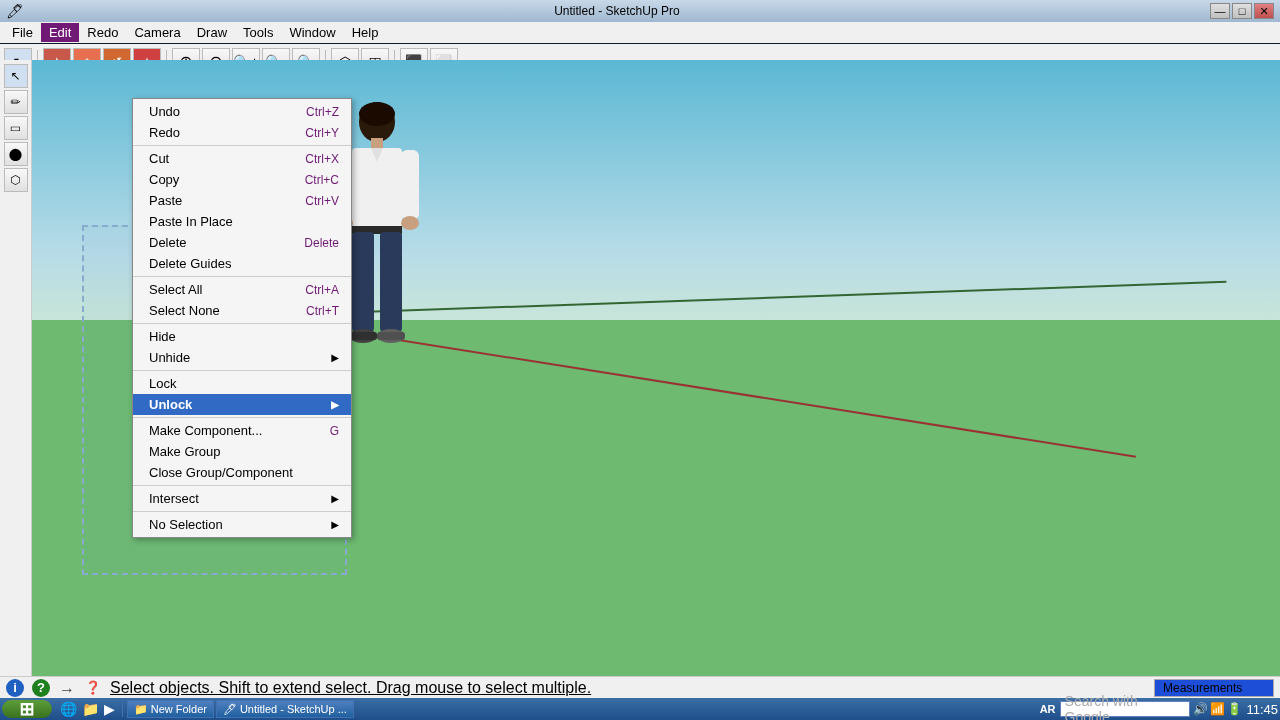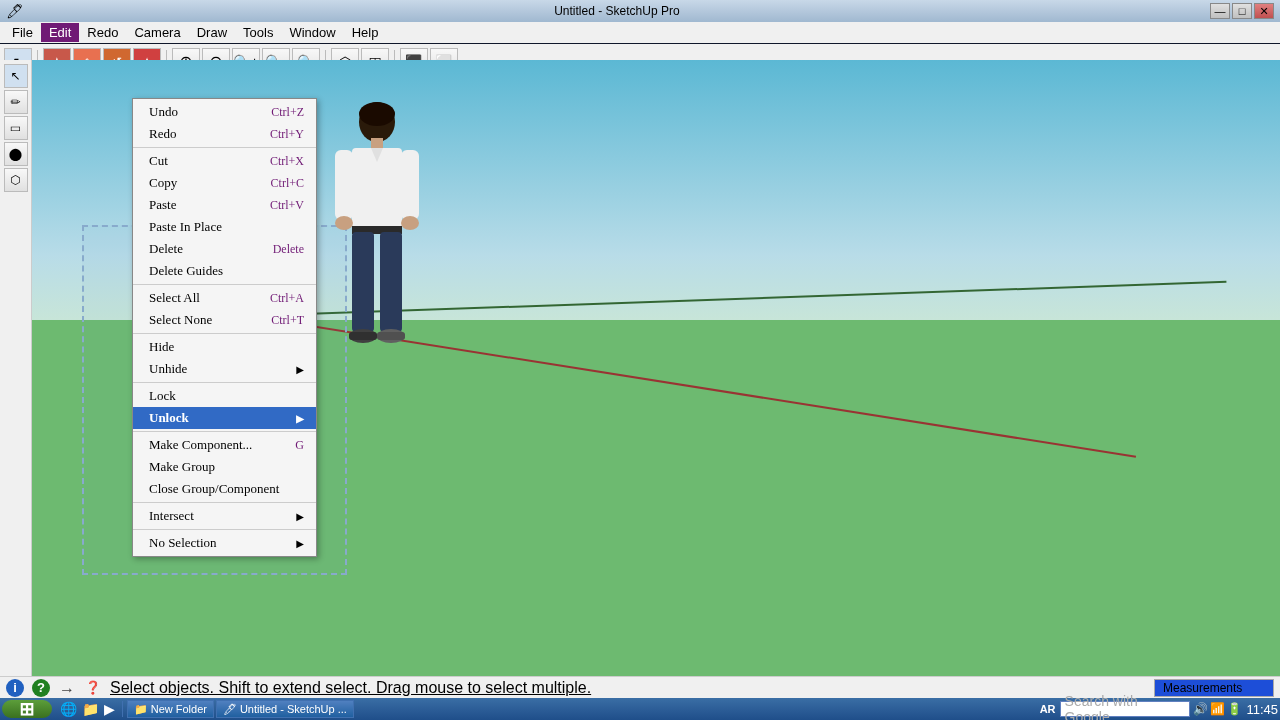--- a/index.html
+++ b/index.html
@@ -78,23 +78,23 @@
 
     
     #human {
       position: absolute; left: 295px; top: 40px;
       width: 100px; height: 290px;
     }
 
     
     #dropdown {
       position: absolute; left: 100px; top: 38px;
-      width: 185px; background: #f5f5f5;
+      width: 220px; background: #f5f5f5;
       border: 1px solid #888; box-shadow: 2px 2px 6px rgba(0,0,0,0.3);
-      z-index: 100; padding: 2px 0; font-family: Liberation Serif, serif;
+      z-index: 100; padding: 2px 0;
     }
     .dd-item {
       display: flex; justify-content: space-between; align-items: center;
       padding: 3px 12px 3px 16px;
       cursor: pointer; font-size: 13px; color: #000;
       white-space: nowrap;
     }
     .dd-item.bold { font-weight: bold; }
     .dd-item.highlighted { background: #316ac5; color: white; font-weight: bold; }
     .dd-sep { height: 1px; background: #ccc; margin: 2px 0; }

